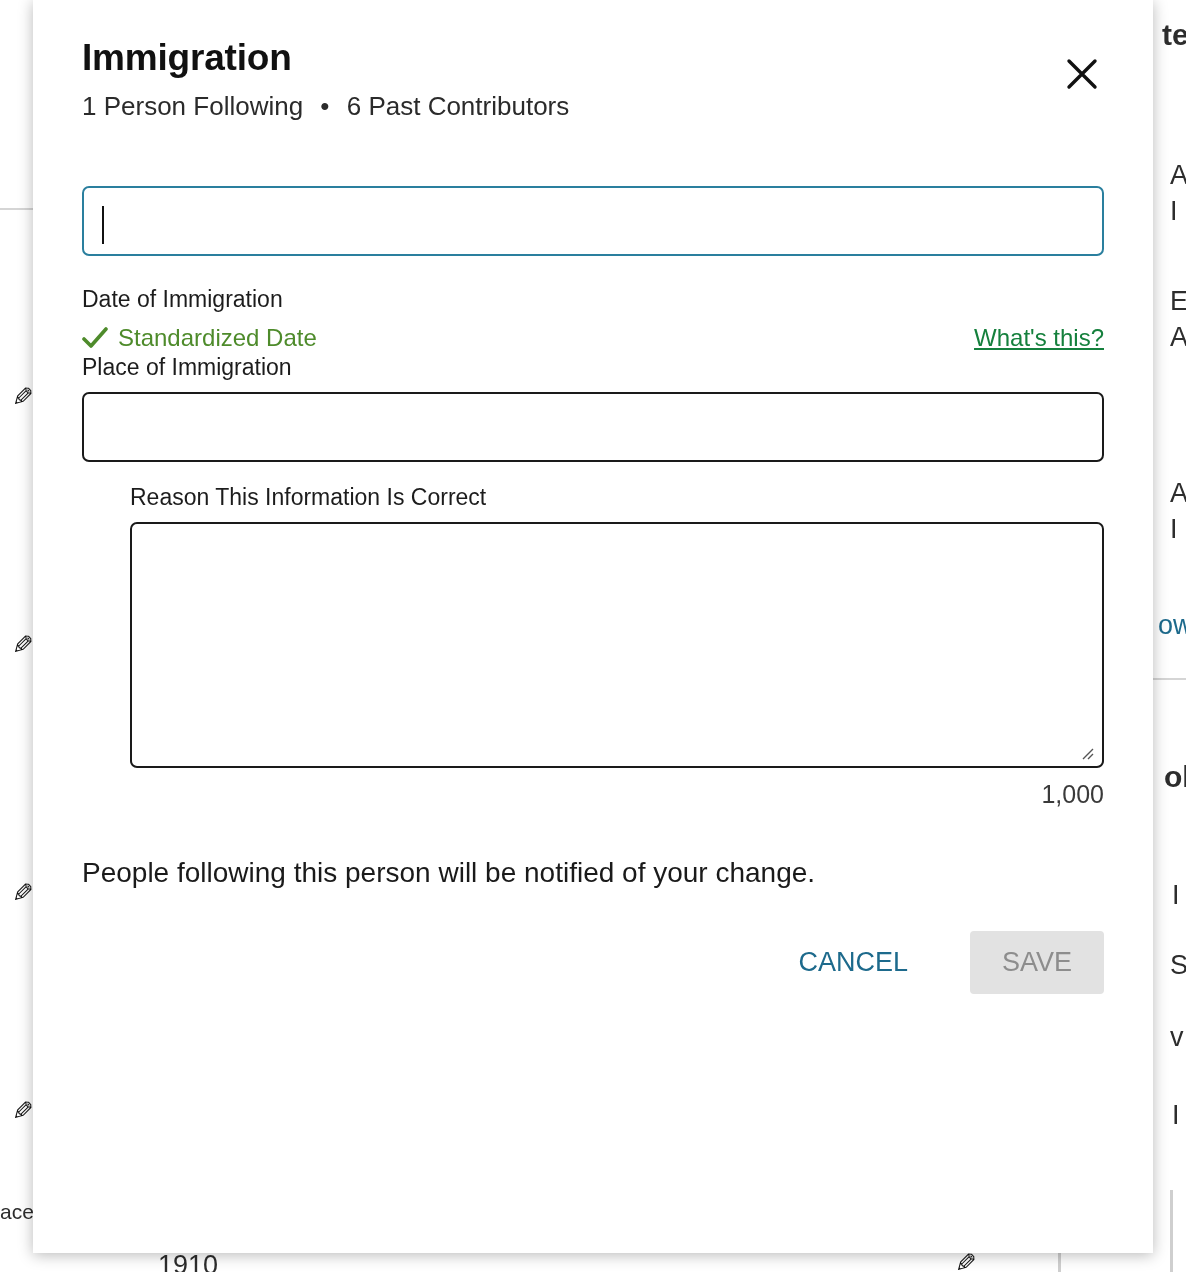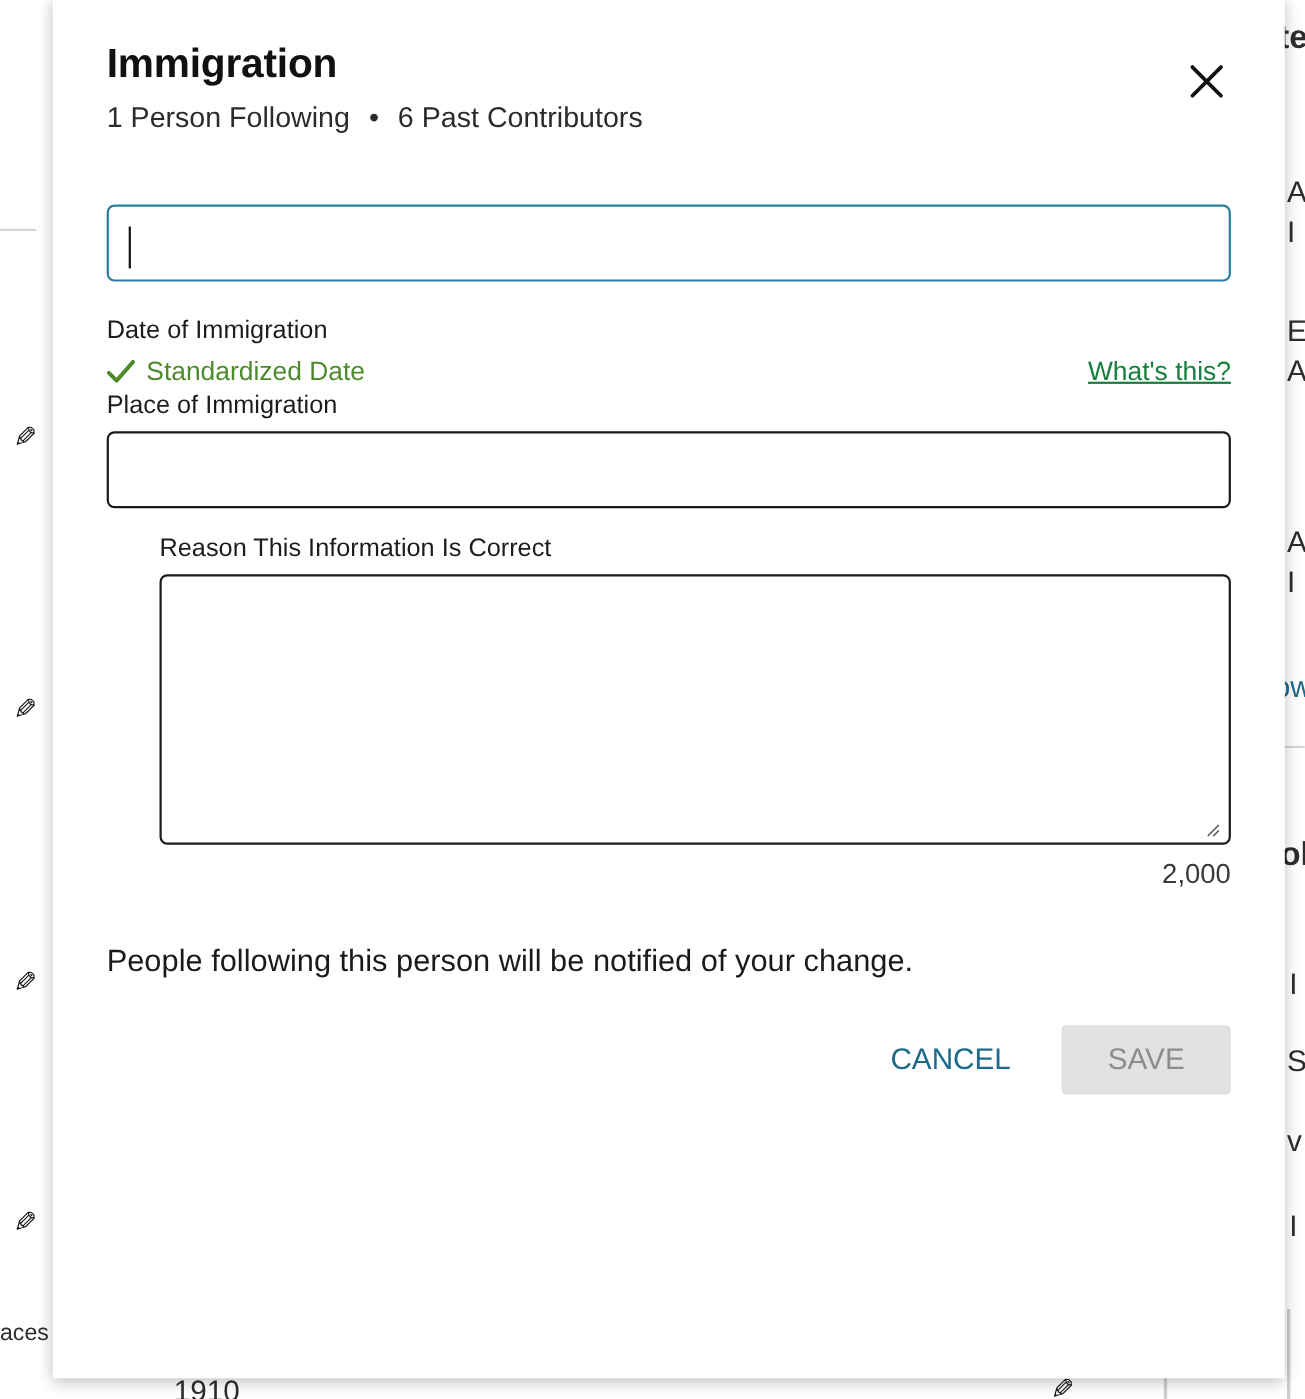--- a/index.html
+++ b/index.html
@@ -37,21 +37,21 @@
   }
   .bg-vrule {
     position: absolute;
     width: 3px;
     background: #cfcfcf;
   }
 
   
   #modal {
     position: absolute;
-    left: 48px; top: 0px;
+    left: 33px; top: 0px;
     width: 1120px; height: 1253px;
     background: #ffffff;
     box-shadow: 0 2px 14px rgba(0,0,0,0.28);
     padding: 0 49px;
   }
   .modal-header {
     position: relative;
     padding-top: 38px;
   }
   .modal-title {
@@ -199,23 +199,24 @@
     font-family: "Liberation Sans", sans-serif;
     padding: 14px 18px;
     cursor: pointer;
   }
   .btn-save {
     background: #e2e2e2;
     border: none;
     color: #8d8d8d;
     font-size: 27px;
     font-family: "Liberation Sans", sans-serif;
-    padding: 16px 42px;
+    padding: 16px 32px;
     border-radius: 4px;
     cursor: default;
+    margin-left: 16px;
   }
 </style>
 </head>
 <body>
 
 <div id="page">
 
   <div class="bg-vrule" style="left:1058px; top:0px; height:30px;"></div>
   <div class="bg-vrule" style="left:1058px; top:1190px; height:82px;"></div>
   <div class="bg-vrule" style="left:1170px; top:1190px; height:82px;"></div>
@@ -301,21 +302,21 @@
     <div class="field" style="margin-top:22px;padding-left:48px;">
       <div class="field-label">Reason This Information Is Correct</div>
       <div style="position:relative;">
         <textarea class="textarea" placeholder="" style=""></textarea>
         <span class="resize-handle">
           <svg width="16" height="16" viewBox="0 0 16 16" aria-hidden="true">
             <path d="M15 5 L5 15 M15 10 L10 15" stroke="#555" stroke-width="1.4" fill="none"></path>
           </svg>
         </span>
       </div>
-      <div class="counter">2,000</div>
+      <div class="counter">1,000</div>
     </div>
 
     <div class="notice">People following this person will be notified of your change.</div>
 
     <div class="actions">
       <button class="btn-cancel">CANCEL</button>
       <button class="btn-save">SAVE</button>
     </div>
 
   </div>

